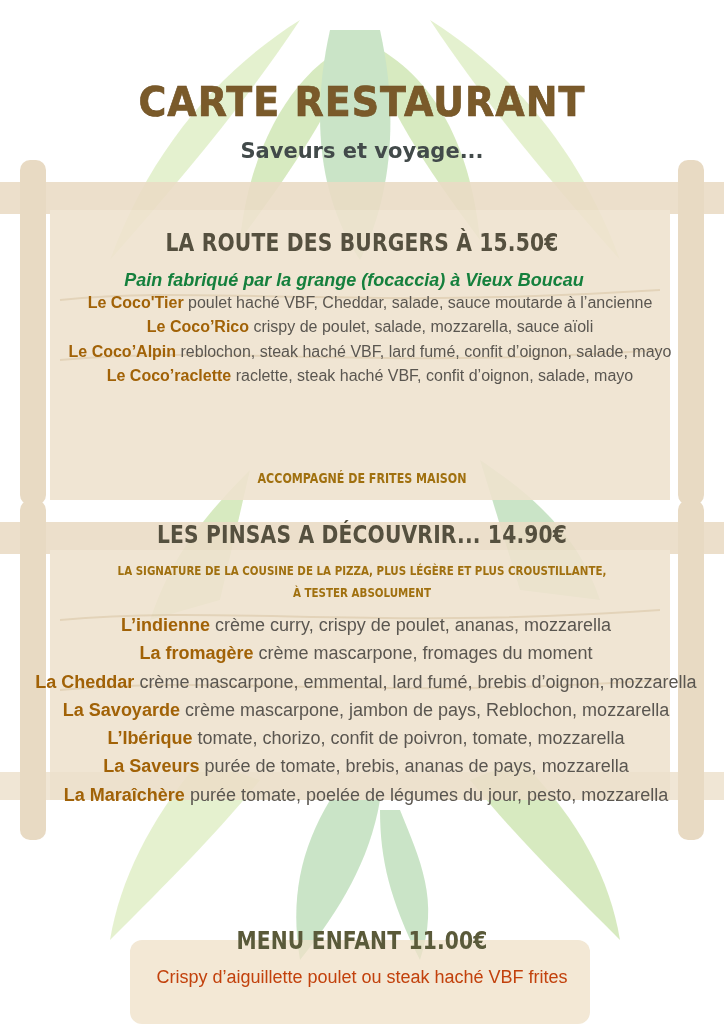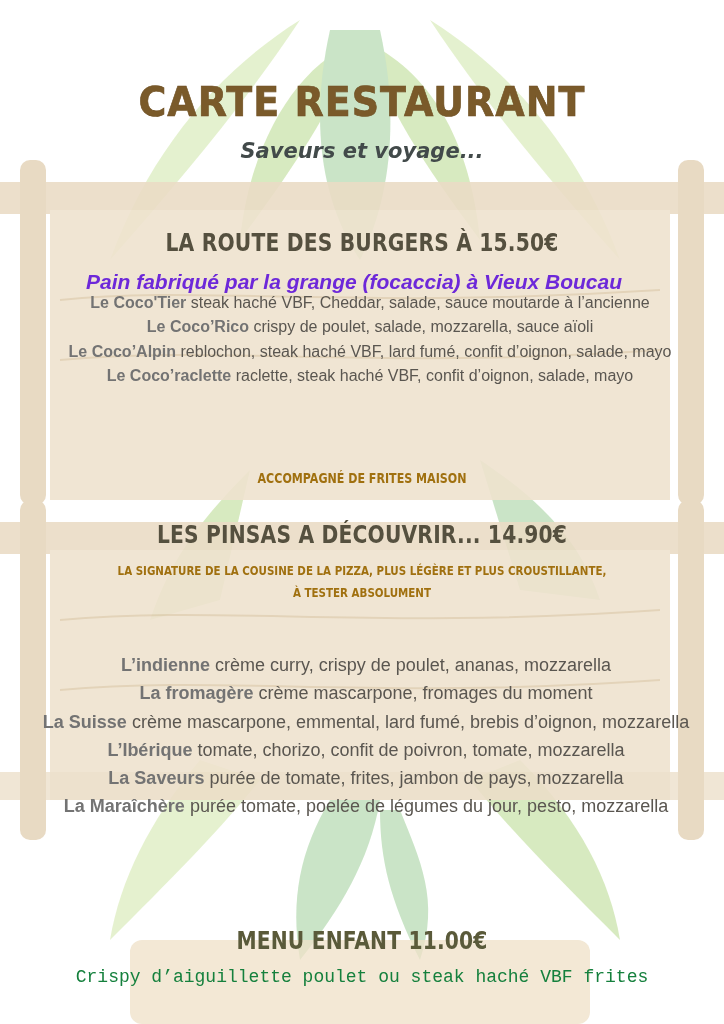--- a/index.html
+++ b/index.html
@@ -14,43 +14,43 @@
   .title {
     position: absolute; left: 0; right: 0; top: 80px;
     font-family: "DejaVu Sans", sans-serif; font-weight: 900;
     font-size: 38px; letter-spacing: 1px; color: #7a5a2a;
     -webkit-text-stroke: 0.6px #6e4f22;
     transform: scaleY(1.08);
   }
   .subtitle {
     position: absolute; left: 0; right: 0; top: 139px;
     font-family: "DejaVu Sans", sans-serif; font-weight: bold;
-    font-size: 21px; color: #424a4a; font-style: italic;
+    font-size: 21px; color: #424a4a;
   }
   .section-title {
     position: absolute; left: 0; right: 0;
     font-family: "DejaVu Sans Condensed", "DejaVu Sans", sans-serif; font-weight: 900;
     font-size: 25px; color: #55503f; letter-spacing: 0.2px;
     transform: scaleX(0.9);
   }
   .tagline {
     position: absolute; left: 0; right: 16px;
-    font-style: italic; font-weight: bold; font-size: 21px; color: #6d28d9;
+    font-style: italic; font-weight: bold; font-size: 18px; color: #15803d;
   }
   .caps-note {
     position: absolute; left: 0; right: 0;
     font-family: "DejaVu Sans Condensed", "DejaVu Sans", sans-serif; font-weight: 900;
     font-size: 13px; color: #a0700f; line-height: 22px;
     transform: scaleX(0.88);
   }
   .items { position: absolute; left: 20px; right: 4px; }
   .item { font-size: 16px; line-height: 24.3px; color: #5a5650; }
-  .item b { color: #737373; text-align: right; }
+  .item b { color: #a16207; text-align: right; }
   .items.pinsa .item { font-size: 18px; line-height: 28.3px; }
-  .kids-text { position: absolute; left: 0; right: 0; font-size: 18px; line-height: 28.5px; color: #15803d; font-family: Liberation Mono, monospace; }
+  .kids-text { position: absolute; left: 0; right: 0; font-size: 18px; line-height: 28.5px; color: #c2410c; }
 </style>
 </head>
 <body>
 
 <svg class="bg" width="724" height="1024" viewBox="0 0 724 1024">
   <g opacity="0.55">
     <path d="M362 40 C 300 60 250 140 240 240 C 300 160 330 110 362 40 Z" fill="#b7d98d"></path>
     <path d="M362 40 C 430 70 470 140 480 240 C 420 160 390 110 362 40 Z" fill="#b7d98d"></path>
     <path d="M300 20 C 220 70 150 150 110 260 C 180 180 240 110 300 20 Z" fill="#cfe6a8"></path>
     <path d="M430 20 C 510 70 580 150 620 260 C 550 180 490 110 430 20 Z" fill="#cfe6a8"></path>
@@ -84,36 +84,37 @@
   </g>
 </svg>
 
 <div class="content">
   <div class="title">CARTE RESTAURANT</div>
   <div class="subtitle">Saveurs et voyage...</div>
 
   <div class="section-title" style="top:228px;">LA ROUTE DES BURGERS À 15.50€</div>
   <div class="tagline" style="top:270px;">Pain fabriqué par la grange (focaccia) à Vieux Boucau</div>
   <div class="items" style="top:291px;">
-    <div class="item"><b>Le Coco'Tier</b><span> steak haché VBF, Cheddar, salade, sauce moutarde à l’ancienne</span></div>
+    <div class="item"><b>Le Coco'Tier</b><span> poulet haché VBF, Cheddar, salade, sauce moutarde à l’ancienne</span></div>
     <div class="item"><b>Le Coco’Rico</b><span> crispy de poulet, salade, mozzarella, sauce aïoli</span></div>
     <div class="item" style="padding:0 0;"><b>Le Coco’Alpin</b><span> reblochon, steak haché VBF, lard fumé, confit d’oignon, salade, mayo</span></div>
     <div class="item"><b>Le Coco’raclette</b><span> raclette, steak haché VBF, confit d’oignon, salade, mayo</span></div>
   </div>
   <div class="caps-note" style="top:467px; font-size:14px;">ACCOMPAGNÉ DE FRITES MAISON</div>
 
   <div class="section-title" style="top:520px;">LES PINSAS A DÉCOUVRIR... 14.90€</div>
   <div class="caps-note" style="top:560px;">
     <div>LA SIGNATURE DE LA COUSINE DE LA PIZZA, PLUS LÉGÈRE ET PLUS CROUSTILLANTE,</div>
     <div>À TESTER ABSOLUMENT</div>
   </div>
-  <div class="items pinsa" style="top:611px; left:28px; right:20px;margin-top:40px;">
+  <div class="items pinsa" style="top:611px; left:28px; right:20px;">
     <div class="item"><b>L’indienne</b><span> crème curry, crispy de poulet, ananas, mozzarella</span></div>
     <div class="item"><b>La fromagère</b><span> crème mascarpone, fromages du moment</span></div>
-    <div class="item"><b>La Suisse</b><span> crème mascarpone, emmental, lard fumé, brebis d’oignon, mozzarella</span></div>
+    <div class="item"><b>La Cheddar</b><span> crème mascarpone, emmental, lard fumé, brebis d’oignon, mozzarella</span></div>
+    <div class="item"><b>La Savoyarde</b><span> crème mascarpone, jambon de pays, Reblochon, mozzarella</span></div>
     <div class="item"><b>L’Ibérique</b><span>  tomate, chorizo, confit de poivron, tomate, mozzarella</span></div>
-    <div class="item"><b>La Saveurs</b><span> purée de tomate, frites, jambon de pays, mozzarella</span></div>
+    <div class="item"><b>La Saveurs</b><span> purée de tomate, brebis, ananas de pays, mozzarella</span></div>
     <div class="item" style="padding:0 20px;"><b>La Maraîchère</b><span> purée tomate, poelée de légumes du jour, pesto, mozzarella</span></div>
   </div>
 
   <div class="section-title" style="top:926px; color:#5a5a3a;">MENU ENFANT 11.00€</div>
   <div class="kids-text" style="top:963px;">Crispy d’aiguillette poulet ou steak haché VBF frites</div>
 </div>
 
 </body></html>

